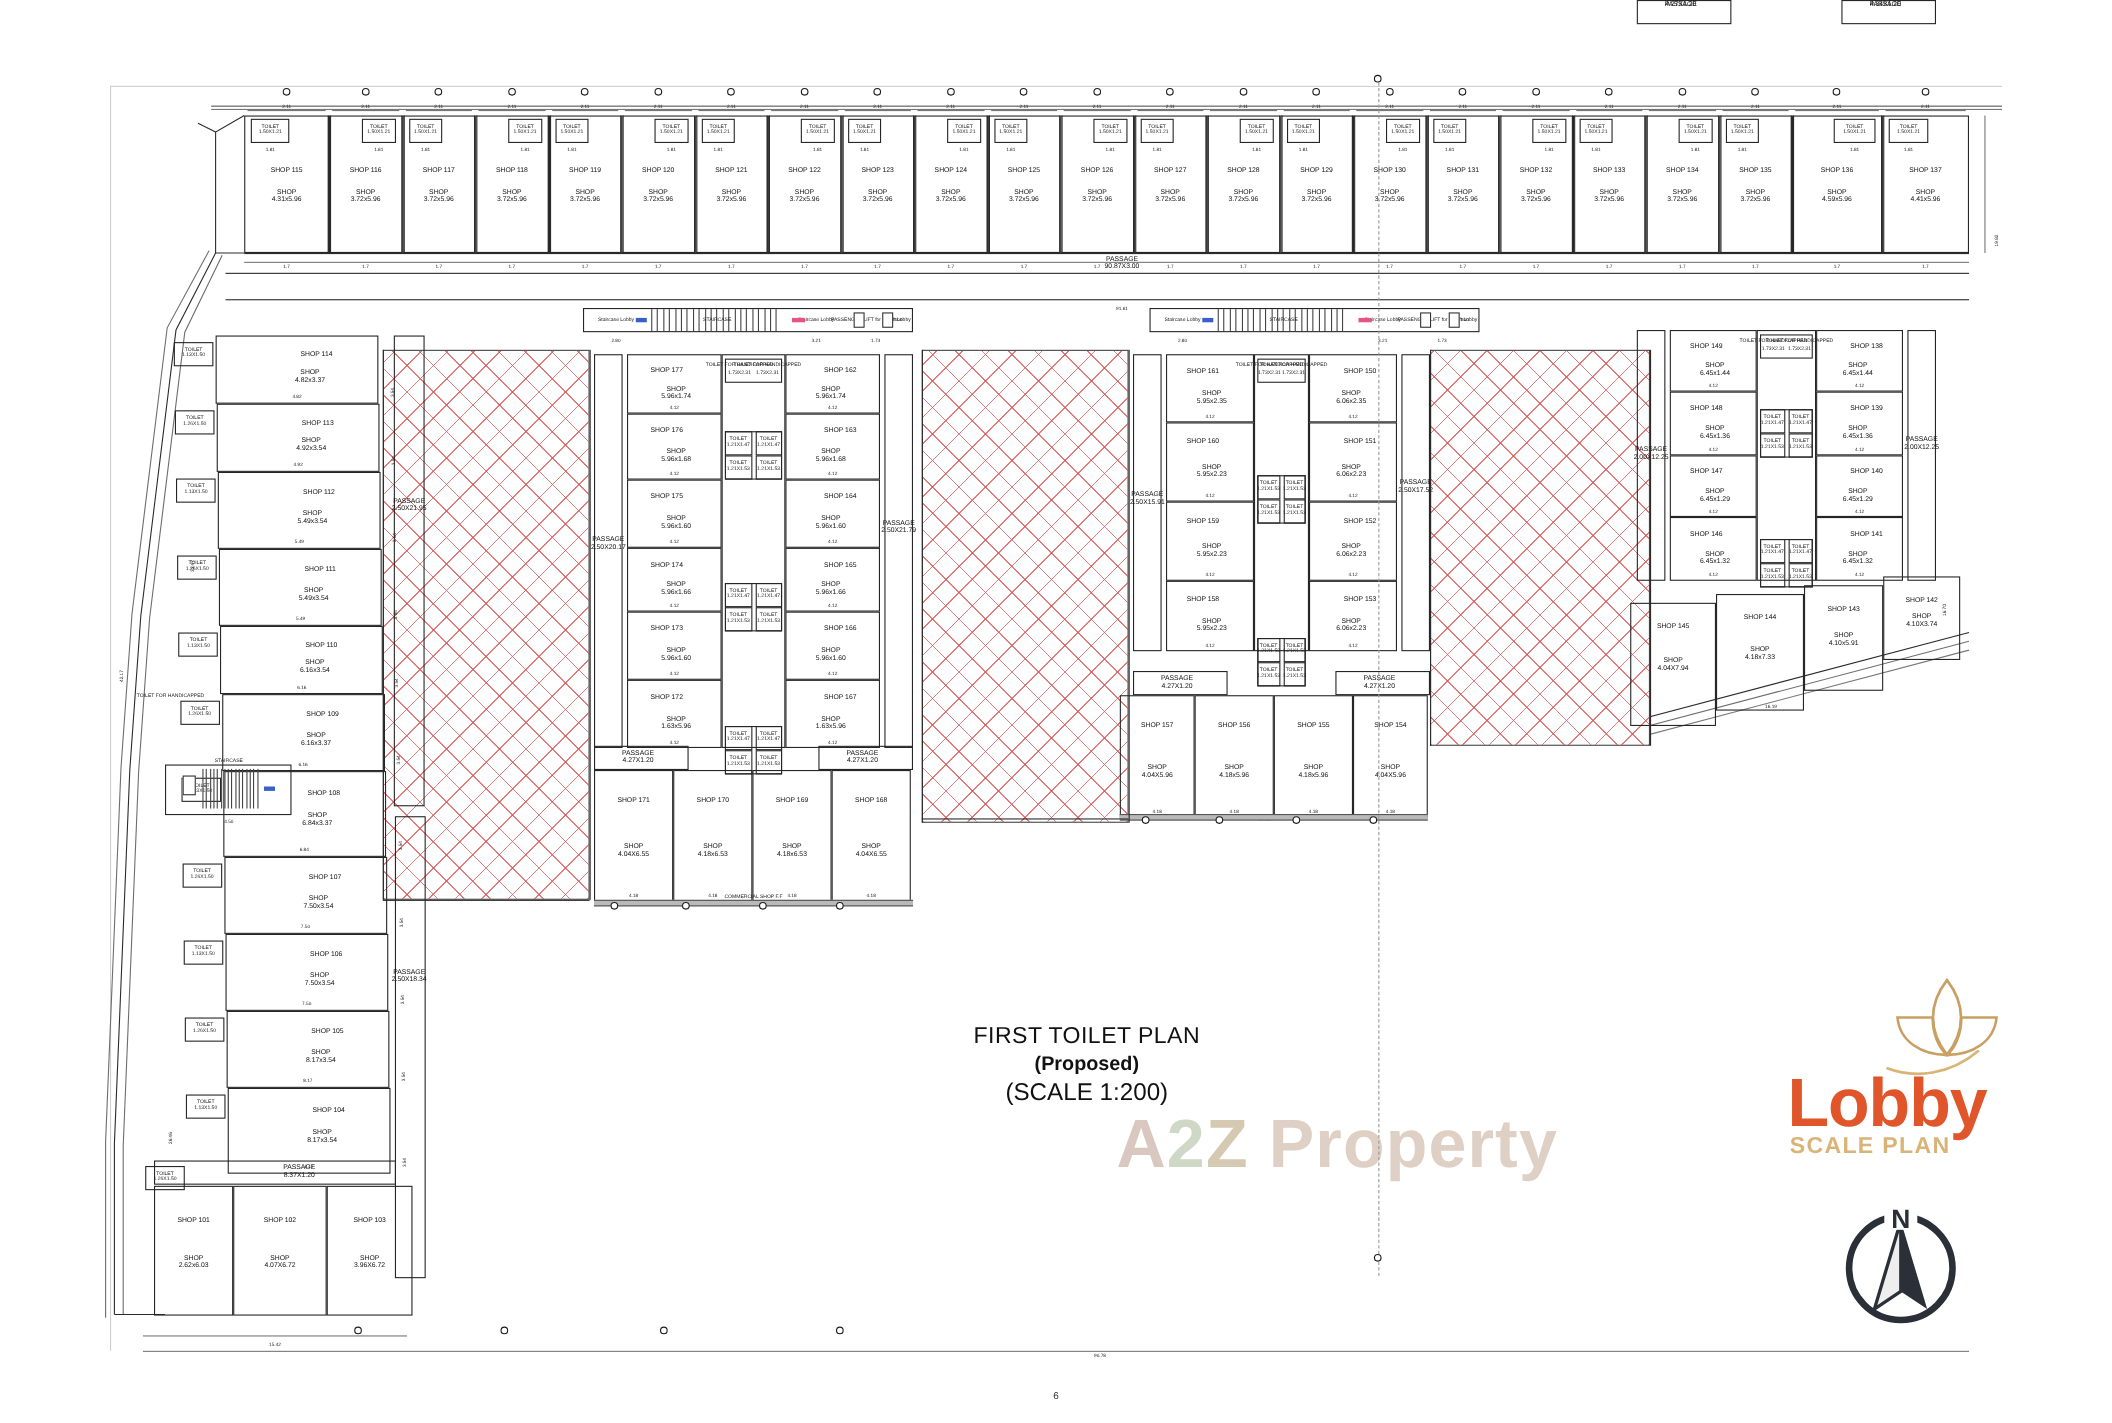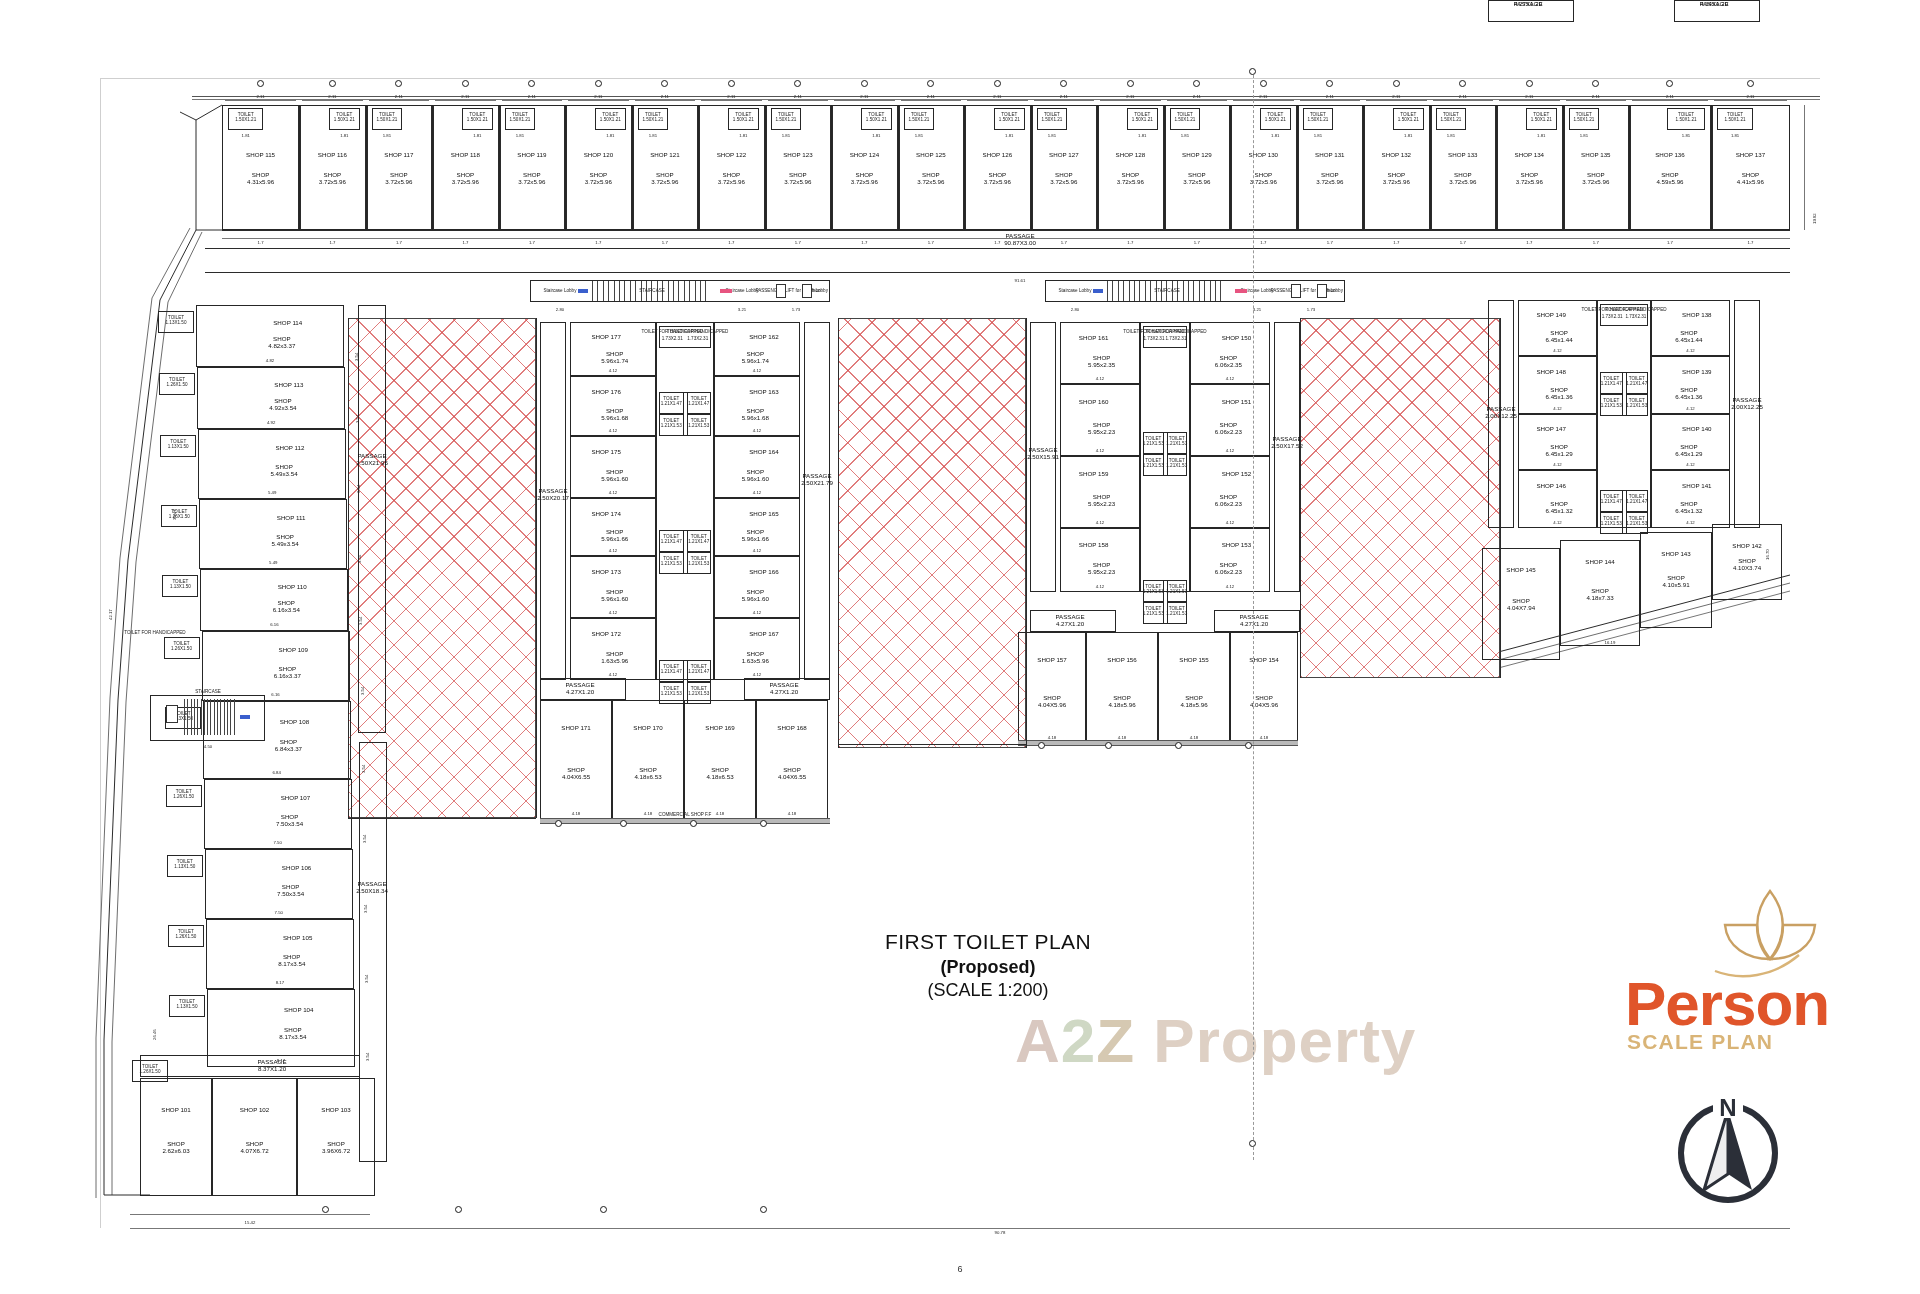--- a/index.html
+++ b/index.html
@@ -103,21 +103,21 @@
   
   #title-block {
     position: absolute;
     left: 838px; top: 930px;
     width: 300px;
     text-align: center;
     color: #111;
   }
   #title-block .t1 { font-size: 21px; letter-spacing: .4px; }
   #title-block .t2 { font-size: 18px; margin-top: 3px; font-weight: bold; }
-  #title-block .t3 { font-size: 18px; margin-top: 2px; }
+  #title-block .t3 { font-size: 22px; margin-top: 2px; }
 
   
   #logo { position: absolute; left: 1615px; top: 885px; width: 230px; height: 180px; }
   #logo .word {
     position: absolute; left: 10px; top: 88px;
     font-size: 62px; font-weight: bold; color: #e0552a;
     letter-spacing: -1px; line-height: 1;
   }
   #logo .sub {
     position: absolute; left: 12px; top: 145px;
@@ -1104,21 +1104,21 @@
     <div class="t3">(SCALE 1:200)</div>
   </div>
 
   <div id="logo">
     <svg width="150" height="110" viewBox="0 0 150 110">
       <path d="M75 6 C92 28 92 52 75 74 C58 52 58 28 75 6 Z" fill="none" stroke="#c9a063" stroke-width="2.4"></path>
       <path d="M75 74 C52 74 32 62 30 40 L62 40 C62 56 68 68 75 74 Z" fill="none" stroke="#c9a063" stroke-width="2.4"></path>
       <path d="M75 74 C98 74 118 62 120 40 L88 40 C88 56 82 68 75 74 Z" fill="none" stroke="#c9a063" stroke-width="2.4"></path>
       <path d="M20 86 C46 96 78 92 104 70" fill="none" stroke="#d9b477" stroke-width="2.4"></path>
     </svg>
-    <div class="word">Person</div>
+    <div class="word">Lobby</div>
     <div class="sub">SCALE PLAN</div>
   </div>
 
   <div id="compass">
     <svg width="120" height="120" viewBox="0 0 120 120">
       <circle cx="60" cy="63" r="47" fill="none" stroke="#2b2f38" stroke-width="6"></circle>
       <path d="M60 20 L84 100 L60 84 L36 100 Z" fill="#2b2f38"></path>
       <path d="M60 20 L60 84 L36 100 Z" fill="#ffffff" opacity="0.92"></path>
       <path d="M60 20 L60 84 L36 100 Z" fill="none" stroke="#2b2f38" stroke-width="3"></path>
       <rect x="45" y="6" width="30" height="22" fill="#ffffff"></rect>

